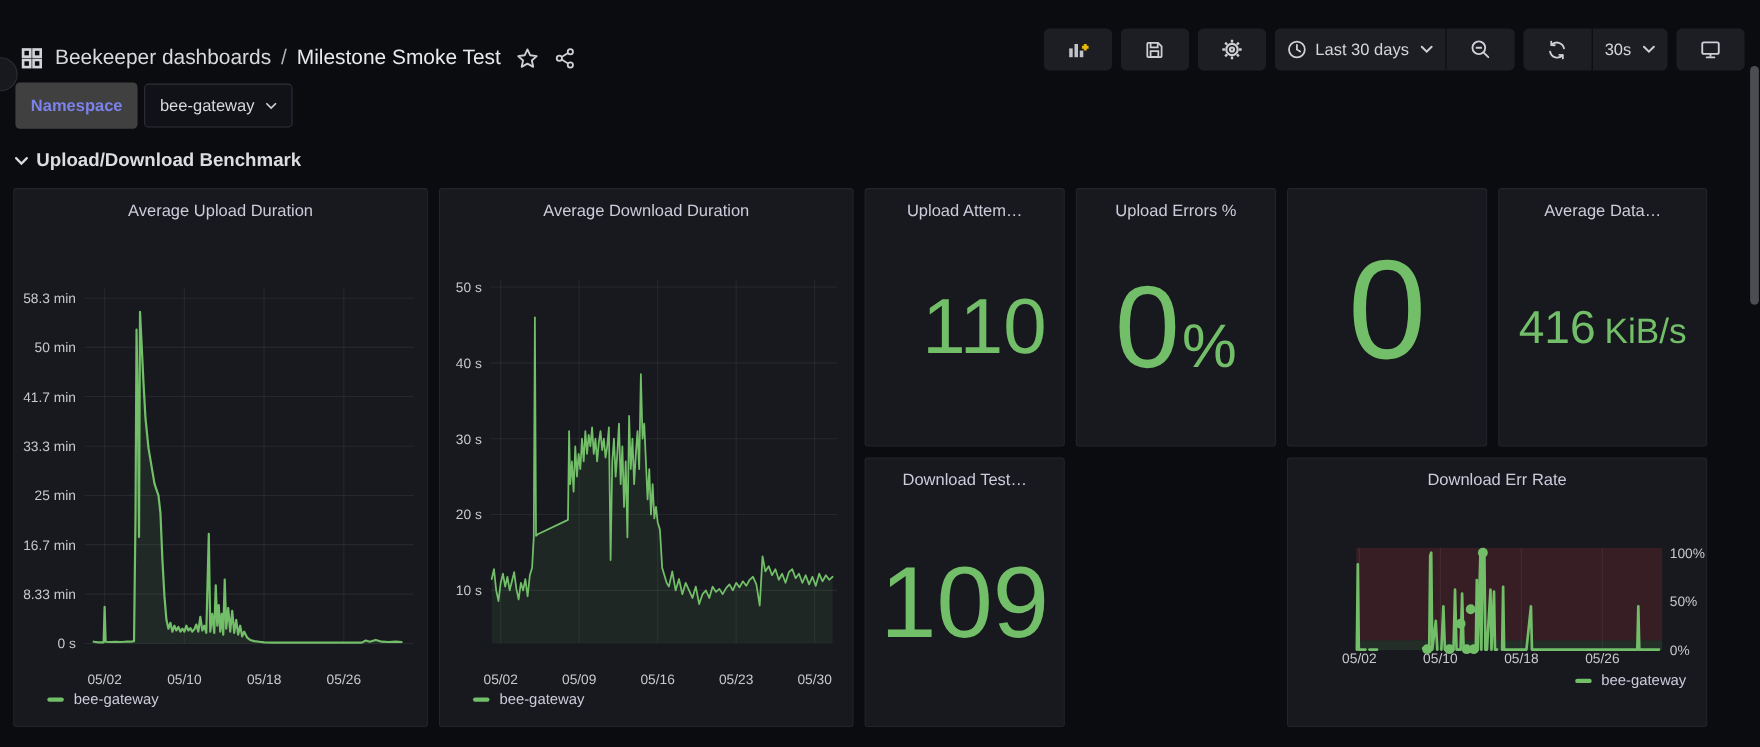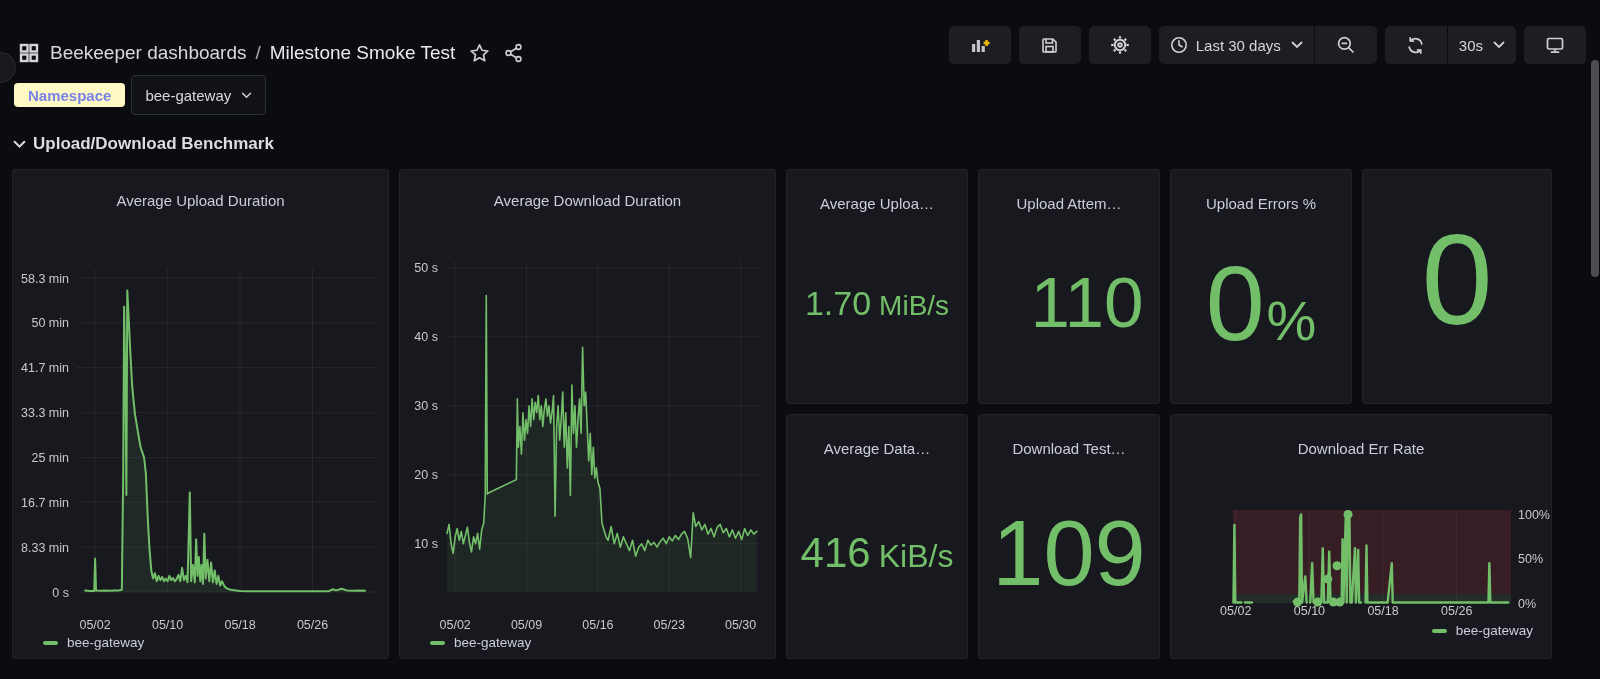--- a/index.html
+++ b/index.html
@@ -20,36 +20,36 @@
   .toolbar{display:flex;align-items:center;gap:8px;}
   .tb-btn{height:38px;min-width:40px;background:#1c1e24;border-radius:5px;
     display:flex;align-items:center;justify-content:center;gap:8px;
     padding:0 11px;font-size:15px;font-weight:500;color:#d5d6db;cursor:pointer;}
   .tb-group{display:flex;align-items:stretch;background:#1c1e24;border-radius:5px;overflow:hidden;}
   .tb-group .tb-btn{background:transparent;border-radius:0;}
   .tb-divider{width:1px;background:#0b0c10;margin:0;}
   .chev{margin-left:2px;display:flex;align-items:center;}
   
   .subnav{display:flex;align-items:center;padding:0 14px;margin-top:11px;gap:6px;}
-  .var-label{height:24px;display:flex;align-items:center;padding:0 14px;background:#fef9c3;
+  .var-label{height:42px;display:flex;align-items:center;padding:0 14px;background:#404040;
     border-radius:4px;color:#7b82ea;font-weight:700;font-size:15px;}
   .var-value{height:38px;display:flex;align-items:center;gap:10px;padding:0 13px;
     background:#111217;border:1px solid #2e3038;border-radius:4px;font-size:15px;
     color:#d8d9dd;cursor:pointer;}
   
   .section-row{display:flex;align-items:center;gap:7px;margin:19px 0 0 13px;cursor:pointer;}
   .section-title{font-size:17px;font-weight:700;color:#dcdde1;}
   
   .dash-grid{margin:15px 12px 0 12px;display:grid;
     grid-template-columns:377px 377px 182px 182px 182px 190px;
     grid-template-rows:235px 245px;gap:10px;}
   .panel{background:#17191e;border:1px solid #22242a;border-radius:3px;
     box-sizing:border-box;display:flex;flex-direction:column;overflow:hidden;}
   .panel-title{height:26px;display:flex;align-items:center;justify-content:center;
-    font-size:15px;font-weight:500;color:#ccccdc;margin-top:20px;cursor:pointer;white-space:nowrap;}
+    font-size:15px;font-weight:500;color:#ccccdc;margin-top:6px;cursor:pointer;white-space:nowrap;}
   .span-rows{grid-row:1/3;}
   .err-span{grid-column:5/7;}
   .chart-body{flex:1;display:flex;flex-direction:column;}
   .legend-row{display:flex;align-items:center;gap:9px;margin:0 0 8px 30px;cursor:pointer;}
   .legend-row.right{justify-content:flex-end;margin:2px 18px 8px 0;}
   .legend-swatch{width:15px;height:4px;border-radius:2px;background:#73bf69;}
   .legend-label{font-size:13.5px;color:#ccccdc;}
   .tick{fill:#c8c9ce;font-size:12.5px;font-family:"Liberation Sans",sans-serif;}
   
   .stat-body{flex:1;display:flex;align-items:center;justify-content:center;padding-bottom:14px;}
@@ -266,29 +266,20 @@
           <path d="M47.019417475728154 381L47.019417475728154 322.38541666666663L49.05825242718446 313.4208333333333L51.09708737864078 332.72916666666663L53.13592233009709 342.3833333333333L55.1747572815534 325.83333333333337L57.21359223300971 317.55833333333334L59.252427184466015 329.28125L61.29126213592233 320.31666666666666L63.33009708737864 332.72916666666663L65.36893203883496 324.4541666666667L67.40776699029126 316.1791666666667L69.44660194174757 331.34999999999997L71.48543689320388 341.00416666666666L73.52427184466019 325.83333333333337L75.5631067961165 332.72916666666663L77.60194174757282 322.38541666666663L79.64077669902913 338.24583333333334L81.67961165048544 318.9375L83.71844660194174 312.04166666666663L85.24757281553399 284.4583333333333L86.26699029126215 84.47916666666666L87.2864077669903 283.07916666666665L88.81553398058253 281.7L116.33980582524272 268.59791666666666L117.35922330097087 187.91666666666666L118.37864077669903 236.1875L119.90776699029126 215.5L121.4368932038835 243.08333333333331L122.96601941747574 201.70833333333334L124.49514563106797 229.29166666666669L126.02427184466019 208.60416666666666L127.55339805825244 222.39583333333331L129.08252427184468 194.8125L130.61165048543688 215.5L132.14077669902912 187.91666666666666L133.66990291262135 208.60416666666666L135.1990291262136 191.36458333333334L136.72815533980582 201.70833333333334L138.25728155339806 184.46875L139.7864077669903 208.60416666666666L141.31553398058253 194.8125L142.84466019417476 215.5L144.373786407767 198.26041666666666L145.90291262135923 187.91666666666666L147.43203883495147 205.15625L148.9611650485437 194.8125L150.49029126213594 212.05208333333334L152.01941747572818 201.70833333333334L153.5485436893204 184.46875L155.07766990291265 305.14583333333337L156.60679611650485 215.5L158.1359223300971 194.8125L159.66504854368935 229.29166666666669L161.1941747572816 208.60416666666666L162.7233009708738 181.02083333333334L164.252427184466 236.1875L165.78155339805826 201.70833333333334L167.3106796116505 256.875L168.83980582524273 215.5L170.36893203883494 284.4583333333333L171.89805825242718 174.125L173.4271844660194 222.39583333333331L174.95631067961165 194.8125L176.48543689320388 236.1875L178.01456310679615 208.60416666666666L179.54368932038835 187.91666666666666L181.0728155339806 222.39583333333331L182.60194174757282 136.19791666666666L184.13106796116506 194.8125L185.6601941747573 181.02083333333334L187.18932038834953 215.5L188.71844660194174 249.97916666666669L190.247572815534 222.39583333333331L191.77669902912623 263.7708333333333L193.30582524271847 236.1875L194.83495145631068 267.21875L196.36407766990294 256.875L197.89320388349515 270.6666666666667L199.93203883495147 277.5625L201.97087378640776 312.04166666666663L204.0097087378641 318.9375L206.0485436893204 325.83333333333337L208.0873786407767 329.28125L211.14563106796115 315.48958333333337L214.20388349514562 332.72916666666663L217.2621359223301 322.38541666666663L220.32038834951456 336.17708333333337L223.37864077669903 325.83333333333337L226.43689320388347 332.72916666666663L229.495145631068 339.625L232.5533980582524 329.28125L235.61165048543688 345.1416666666667L238.66990291262135 336.17708333333337L241.72815533980585 332.72916666666663L244.7864077669903 339.625L247.84466019417474 329.28125L250.9029126213592 334.1083333333333L253.9611650485437 331.34999999999997L257.0194174757282 336.17708333333337L260.0776699029126 330.66041666666666L263.13592233009706 327.21250000000003L266.19417475728153 332.72916666666663L269.252427184466 325.83333333333337L272.31067961165047 329.9708333333333L275.36893203883494 324.4541666666667L278.4271844660194 328.5916666666667L281.4854368932039 323.075L284.54368932038835 320.31666666666666L287.6019417475728 327.21250000000003L290.6601941747573 346.52083333333337L293.20873786407765 301.69791666666663L295.75728155339806 315.48958333333337L298.8155339805825 310.66249999999997L301.873786407767 318.9375L304.93203883495147 313.4208333333333L307.99029126213594 323.075L311.0485436893204 317.55833333333334L314.1067961165048 325.83333333333337L317.1650485436893 316.1791666666667L320.22330097087377 313.4208333333333L323.28155339805824 321.6958333333333L326.33980582524276 317.55833333333334L329.3980582524272 325.83333333333337L332.45631067961165 318.9375L335.5145631067961 327.21250000000003L338.5728155339806 320.31666666666666L341.63106796116506 328.5916666666667L344.6893203883495 317.55833333333334L347.74757281553394 324.4541666666667L350.80582524271847 318.9375L353.86407766990294 323.075L356.9223300970874 320.31666666666666L356.9223300970874 381Z" fill="rgba(115,191,105,0.09)"></path>
           <path d="M47.019417475728154 322.38541666666663L49.05825242718446 313.4208333333333L51.09708737864078 332.72916666666663L53.13592233009709 342.3833333333333L55.1747572815534 325.83333333333337L57.21359223300971 317.55833333333334L59.252427184466015 329.28125L61.29126213592233 320.31666666666666L63.33009708737864 332.72916666666663L65.36893203883496 324.4541666666667L67.40776699029126 316.1791666666667L69.44660194174757 331.34999999999997L71.48543689320388 341.00416666666666L73.52427184466019 325.83333333333337L75.5631067961165 332.72916666666663L77.60194174757282 322.38541666666663L79.64077669902913 338.24583333333334L81.67961165048544 318.9375L83.71844660194174 312.04166666666663L85.24757281553399 284.4583333333333L86.26699029126215 84.47916666666666L87.2864077669903 283.07916666666665L88.81553398058253 281.7L116.33980582524272 268.59791666666666L117.35922330097087 187.91666666666666L118.37864077669903 236.1875L119.90776699029126 215.5L121.4368932038835 243.08333333333331L122.96601941747574 201.70833333333334L124.49514563106797 229.29166666666669L126.02427184466019 208.60416666666666L127.55339805825244 222.39583333333331L129.08252427184468 194.8125L130.61165048543688 215.5L132.14077669902912 187.91666666666666L133.66990291262135 208.60416666666666L135.1990291262136 191.36458333333334L136.72815533980582 201.70833333333334L138.25728155339806 184.46875L139.7864077669903 208.60416666666666L141.31553398058253 194.8125L142.84466019417476 215.5L144.373786407767 198.26041666666666L145.90291262135923 187.91666666666666L147.43203883495147 205.15625L148.9611650485437 194.8125L150.49029126213594 212.05208333333334L152.01941747572818 201.70833333333334L153.5485436893204 184.46875L155.07766990291265 305.14583333333337L156.60679611650485 215.5L158.1359223300971 194.8125L159.66504854368935 229.29166666666669L161.1941747572816 208.60416666666666L162.7233009708738 181.02083333333334L164.252427184466 236.1875L165.78155339805826 201.70833333333334L167.3106796116505 256.875L168.83980582524273 215.5L170.36893203883494 284.4583333333333L171.89805825242718 174.125L173.4271844660194 222.39583333333331L174.95631067961165 194.8125L176.48543689320388 236.1875L178.01456310679615 208.60416666666666L179.54368932038835 187.91666666666666L181.0728155339806 222.39583333333331L182.60194174757282 136.19791666666666L184.13106796116506 194.8125L185.6601941747573 181.02083333333334L187.18932038834953 215.5L188.71844660194174 249.97916666666669L190.247572815534 222.39583333333331L191.77669902912623 263.7708333333333L193.30582524271847 236.1875L194.83495145631068 267.21875L196.36407766990294 256.875L197.89320388349515 270.6666666666667L199.93203883495147 277.5625L201.97087378640776 312.04166666666663L204.0097087378641 318.9375L206.0485436893204 325.83333333333337L208.0873786407767 329.28125L211.14563106796115 315.48958333333337L214.20388349514562 332.72916666666663L217.2621359223301 322.38541666666663L220.32038834951456 336.17708333333337L223.37864077669903 325.83333333333337L226.43689320388347 332.72916666666663L229.495145631068 339.625L232.5533980582524 329.28125L235.61165048543688 345.1416666666667L238.66990291262135 336.17708333333337L241.72815533980585 332.72916666666663L244.7864077669903 339.625L247.84466019417474 329.28125L250.9029126213592 334.1083333333333L253.9611650485437 331.34999999999997L257.0194174757282 336.17708333333337L260.0776699029126 330.66041666666666L263.13592233009706 327.21250000000003L266.19417475728153 332.72916666666663L269.252427184466 325.83333333333337L272.31067961165047 329.9708333333333L275.36893203883494 324.4541666666667L278.4271844660194 328.5916666666667L281.4854368932039 323.075L284.54368932038835 320.31666666666666L287.6019417475728 327.21250000000003L290.6601941747573 346.52083333333337L293.20873786407765 301.69791666666663L295.75728155339806 315.48958333333337L298.8155339805825 310.66249999999997L301.873786407767 318.9375L304.93203883495147 313.4208333333333L307.99029126213594 323.075L311.0485436893204 317.55833333333334L314.1067961165048 325.83333333333337L317.1650485436893 316.1791666666667L320.22330097087377 313.4208333333333L323.28155339805824 321.6958333333333L326.33980582524276 317.55833333333334L329.3980582524272 325.83333333333337L332.45631067961165 318.9375L335.5145631067961 327.21250000000003L338.5728155339806 320.31666666666666L341.63106796116506 328.5916666666667L344.6893203883495 317.55833333333334L347.74757281553394 324.4541666666667L350.80582524271847 318.9375L353.86407766990294 323.075L356.9223300970874 320.31666666666666" fill="none" stroke="#73bf69" stroke-width="1.6" stroke-linejoin="round" stroke-linecap="round"></path>
         </svg>
       <div class="legend-row">
         <span class="legend-swatch"></span>
         <span class="legend-label">bee-gateway</span>
       </div>
     </div>
   </div>
 
-  <div class="panel">
-    <div class="panel-title">Average Uploa…</div>
-    <div class="stat-body">
-      <div class="stat-value">
-        <span style="font-size:34px;">1.70</span>
-        <span style="font-size:28px;">MiB/s</span>
-      </div>
-    </div>
-  </div>
 
   <div class="panel">
     <div class="panel-title">Upload Attem…</div>
     <div class="stat-body">
       <div class="stat-value">
         <span style="font-size:71px;margin-left:36px;">110</span>
       </div>
     </div>
   </div>
 

